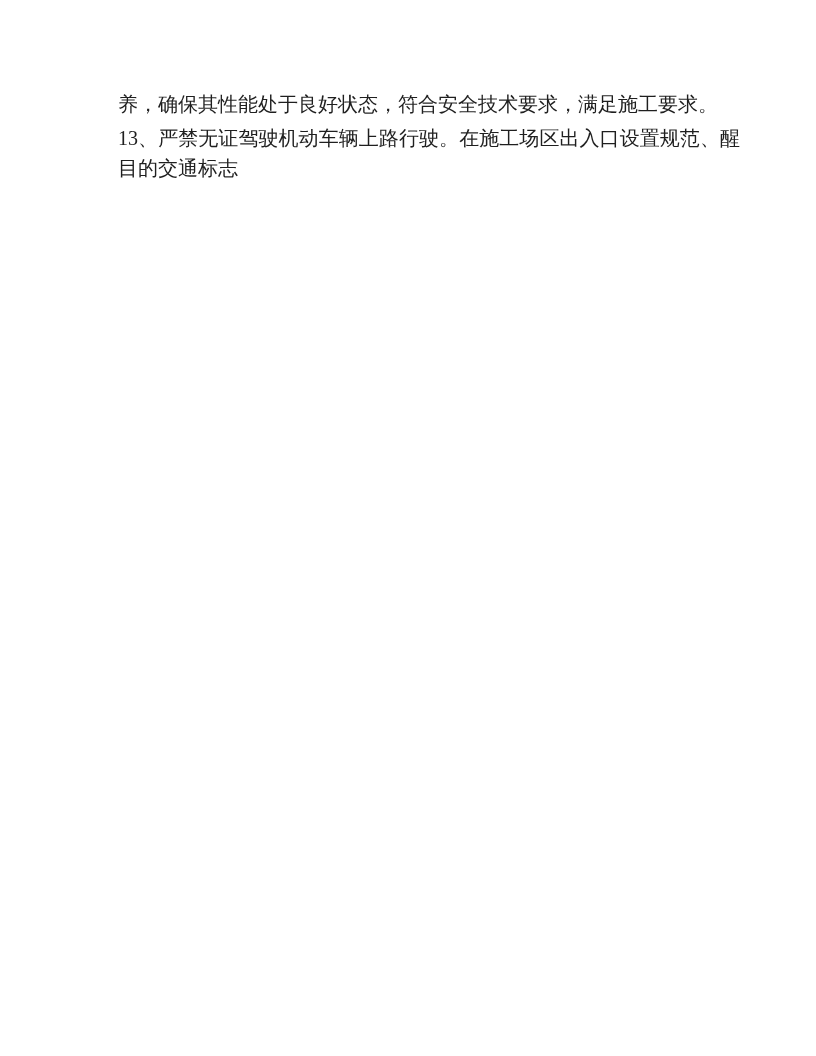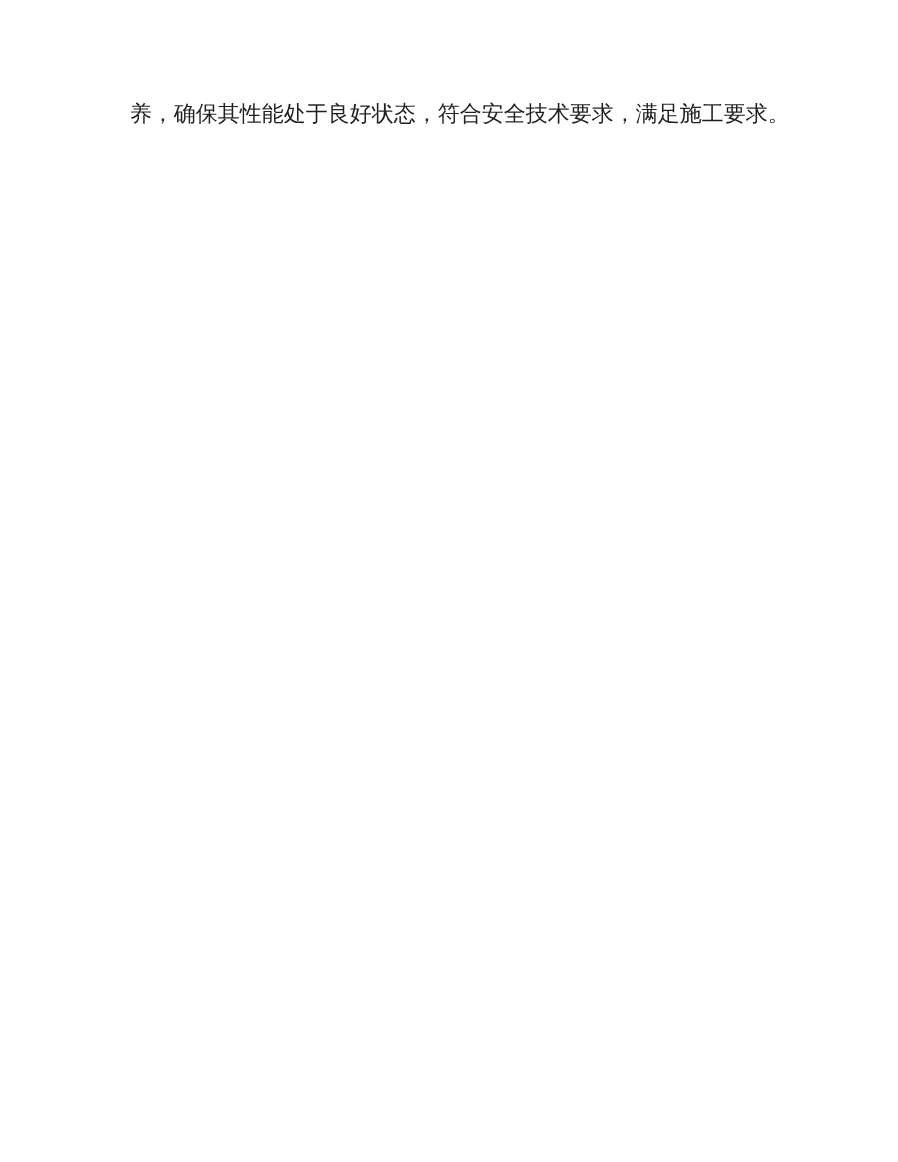--- a/index.html
+++ b/index.html
@@ -28,13 +28,14 @@
     .page p {
       margin: 0 0 4px 0;
       word-break: break-all;
     }
   </style>
 </head>
 <body>
 
 <div class="page" style="background: rgb(255, 255, 255); color: rgb(31, 31, 31);">
   <p>养，确保其性能处于良好状态，符合安全技术要求，满足施工要求。</p>
+  <p>13、严禁无证驾驶机动车辆上路行驶。在施工场区出入口设置规范、醒目的交通标志</p>
 </div>
 
 </body></html>

